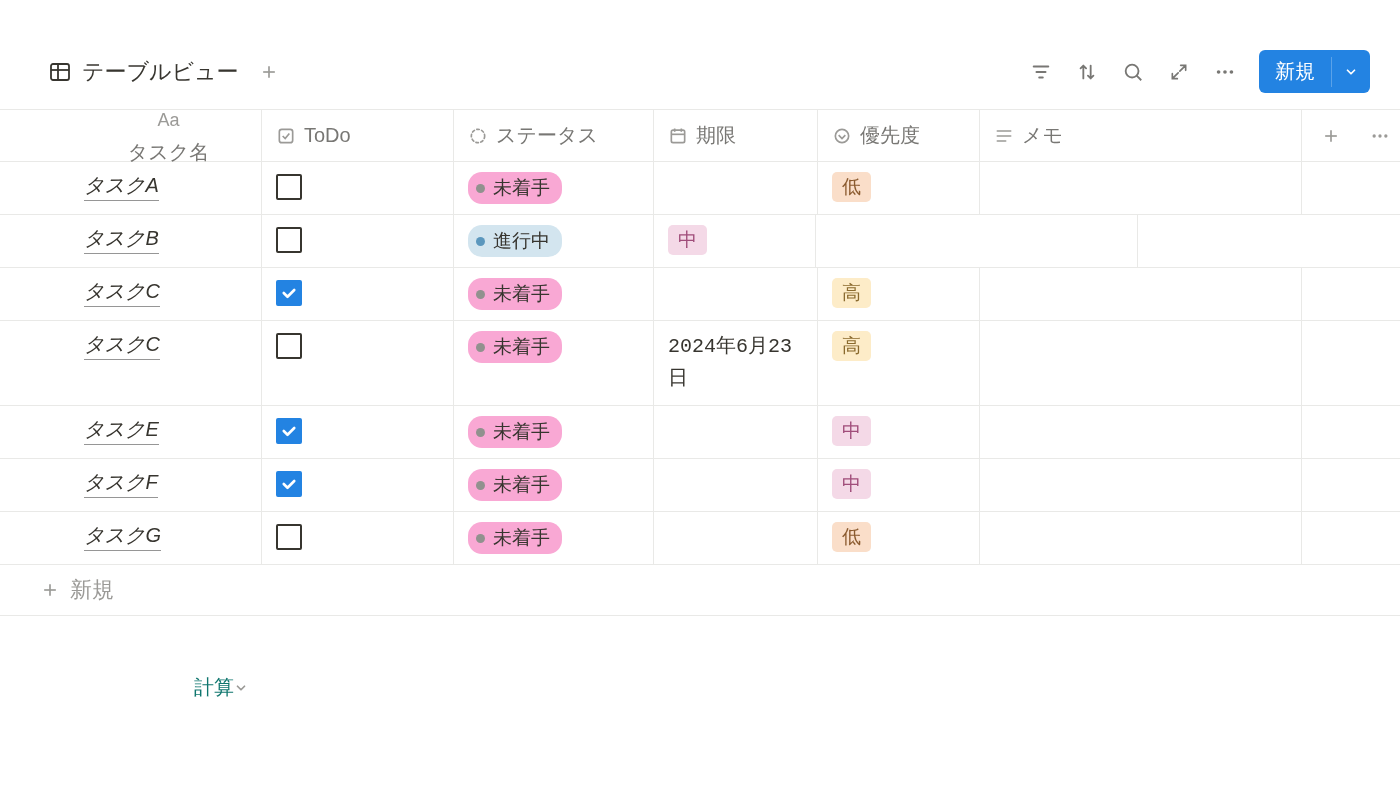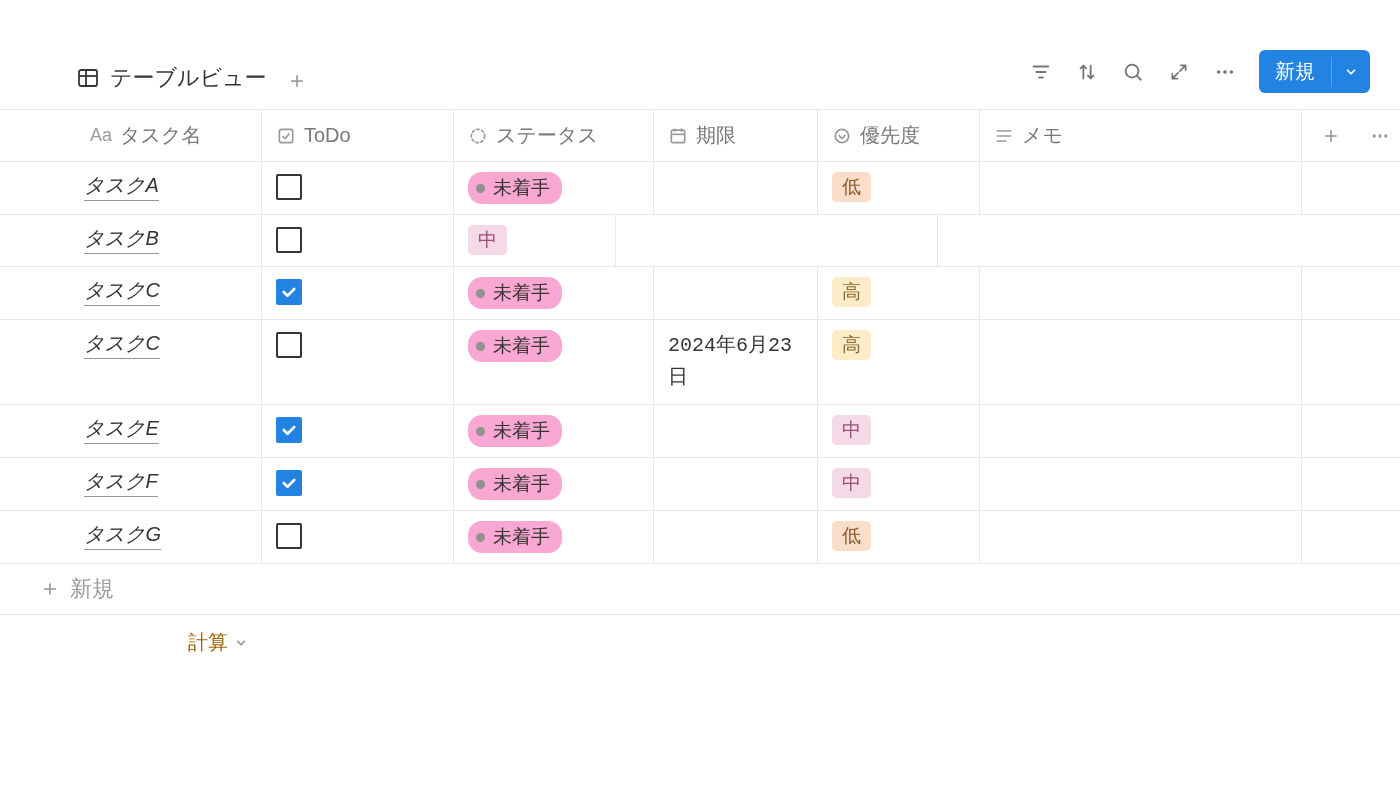--- a/index.html
+++ b/index.html
@@ -6,22 +6,22 @@
 body {
   font-family: -apple-system, BlinkMacSystemFont, "Segoe UI", "Hiragino Sans", "Hiragino Kaku Gothic ProN", Meiryo, sans-serif;
   background: #fff;
   color: #37352f;
   font-size: 16px;
   width: 1400px;
   padding: 50px 0 0 0;
 }
 .header {
   display: flex;
-  align-items: flex-end;
-  padding: 0 30px 16px 76px;
+  align-items: center;
+  padding: 0 30px 16px 48px;
 }
 .view-tab {
   display: flex;
   align-items: center;
   gap: 10px;
   font-size: 22px;
   font-weight: 500;
   color: #37352f;
 }
 .header-icons {
@@ -56,21 +56,21 @@
 }
 .th {
   display: flex;
   align-items: center;
   gap: 8px;
   padding: 0 14px;
   color: #787774;
   font-size: 20px;
   border-right: 1px solid #e9e9e7;
 }
-.col-name { width: 262px; padding-left: 90px; }
+.col-name { width: 262px; padding-left: 90px; flex-direction: column; }
 .col-todo { width: 192px; }
 .col-status { width: 200px; }
 .col-deadline { width: 164px; font-family: Liberation Mono, monospace; }
 .col-priority { width: 162px; }
 .col-memo { width: 322px; }
 .col-add { width: 58px; justify-content: center; border-right: none; }
 .col-more { width: 40px; justify-content: center; border-right: none; padding: 0; }
 
 .tbody .row {
   display: flex;
@@ -142,24 +142,24 @@
 }
 .calc-row {
   display: flex;
   padding: 14px 0 14px 0;
 }
 .calc-cell {
   width: 262px;
   display: flex;
   justify-content: flex-end;
   align-items: center;
-  gap: 6px;
   padding-right: 14px;
-  color: #a16207;
+  color: #0f766e;
   font-size: 20px;
+  margin-top: 44px;
 }
 svg { display: block; }
 </style>
 </head>
 <body>
 
 <div class="header">
   <div class="view-tab">
     <span>
       <svg width="24" height="24" viewBox="0 0 24 24" fill="none" stroke="#37352f" stroke-width="1.8">
@@ -309,20 +309,26 @@
         <div class="td col-add"></div>
         <div class="td col-more"></div>
       </div>
       <div class="row">
         <div class="td col-name">
           <span>タスクB</span>
         </div>
         <div class="td col-todo">
           <div class="checkbox"></div>
         </div>
+        <div class="td col-status">
+          <span class="status-pill blue">
+            <span class="dot"></span>
+            <span>進行中</span>
+          </span>
+        </div>
         <div class="td col-priority">
           <span class="priority-tag priority-mid">中</span>
         </div>
         <div class="td col-memo"></div>
         <div class="td col-add"></div>
         <div class="td col-more"></div>
       </div>
       <div class="row">
         <div class="td col-name">
           <span>タスクC</span>

